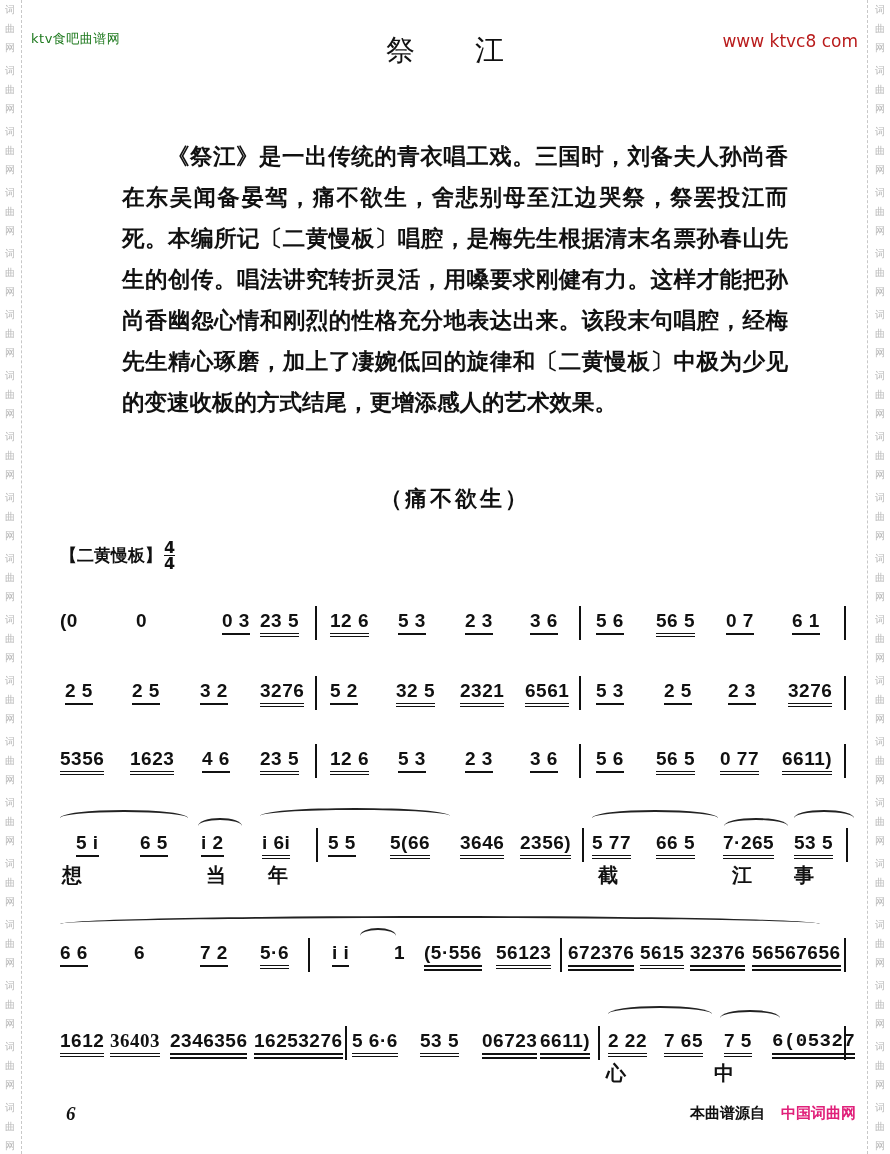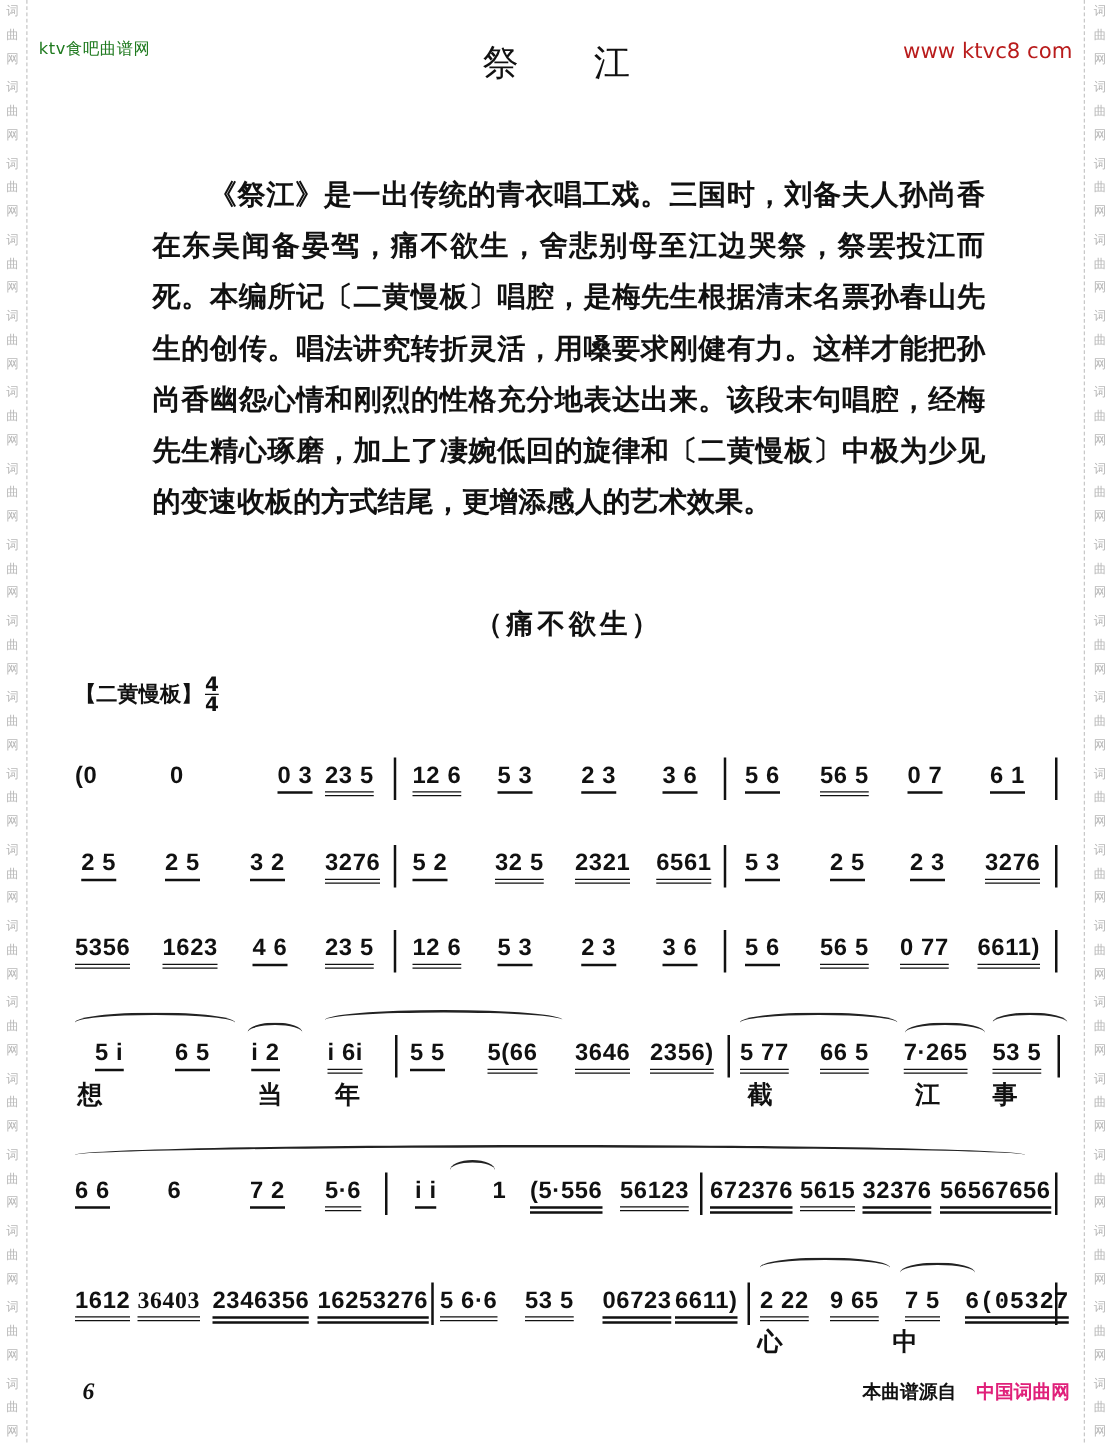--- a/index.html
+++ b/index.html
@@ -391,21 +391,21 @@
     <div class="score-line" style="top: 1030px;">
       <span class="beat u2" style="left: 0px;">1612</span>
       <span class="beat u2" style="left: 50px; font-family: Liberation Serif, serif;">36403</span>
       <span class="beat u3" style="left: 110px;">2346356</span>
       <span class="beat u3" style="left: 194px;">16253276</span>
       <span class="beat u2" style="left: 292px;">5 6·6</span>
       <span class="beat u2" style="left: 360px;">53 5</span>
       <span class="beat u3" style="left: 422px;">06723</span>
       <span class="beat u3" style="left: 480px;">6611)</span>
       <span class="beat u2" style="left: 548px;">2 22</span>
-      <span class="beat u2" style="left: 604px;">9 65</span>
+      <span class="beat u2" style="left: 604px;">7 65</span>
       <span class="beat u2" style="left: 664px;">7 5</span>
       <span class="beat u3" style="left: 712px; font-family: Liberation Mono, monospace;">6(05327</span>
       <span class="barline" style="left: 285px;"></span>
       <span class="barline" style="left: 538px;"></span>
       <span class="barline" style="left: 784px;"></span>
       <span class="lyric" style="left: 546px; top: 30px;">心</span>
       <span class="lyric" style="left: 654px; top: 30px;">中</span>
       <span class="slur" style="left: 548px; width: 104px; top: -24px;"></span>
       <span class="slur" style="left: 660px; width: 60px; top: -20px;"></span>
     </div>

